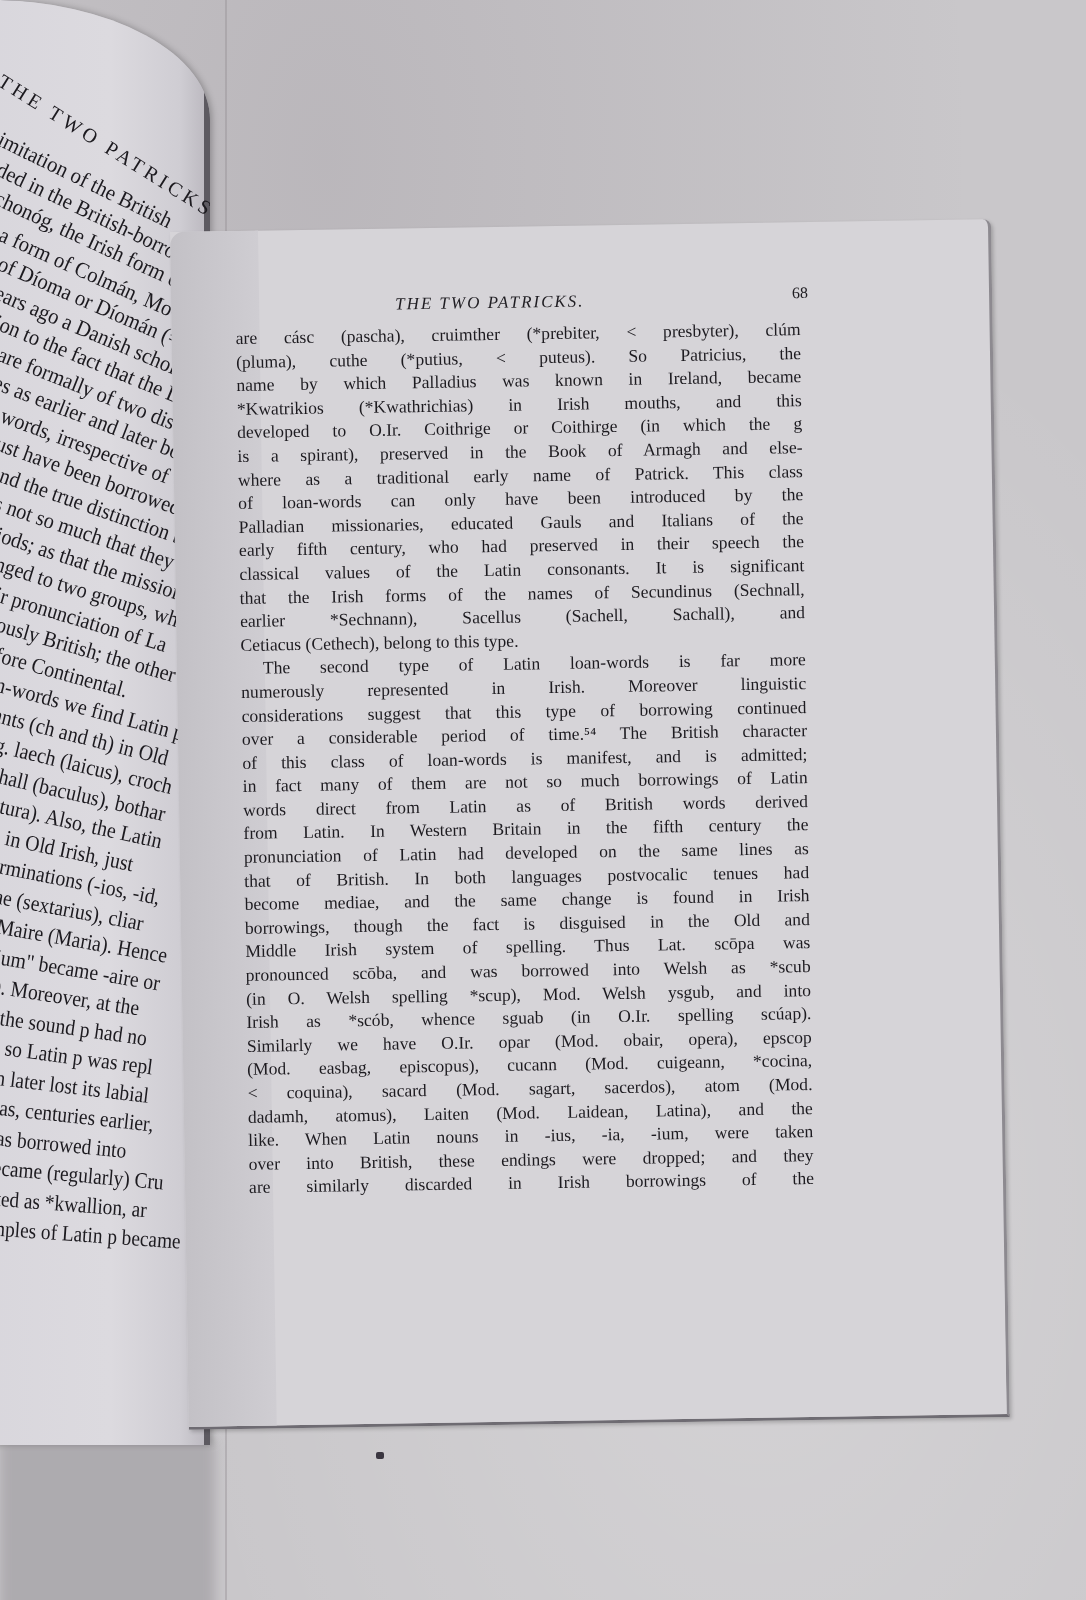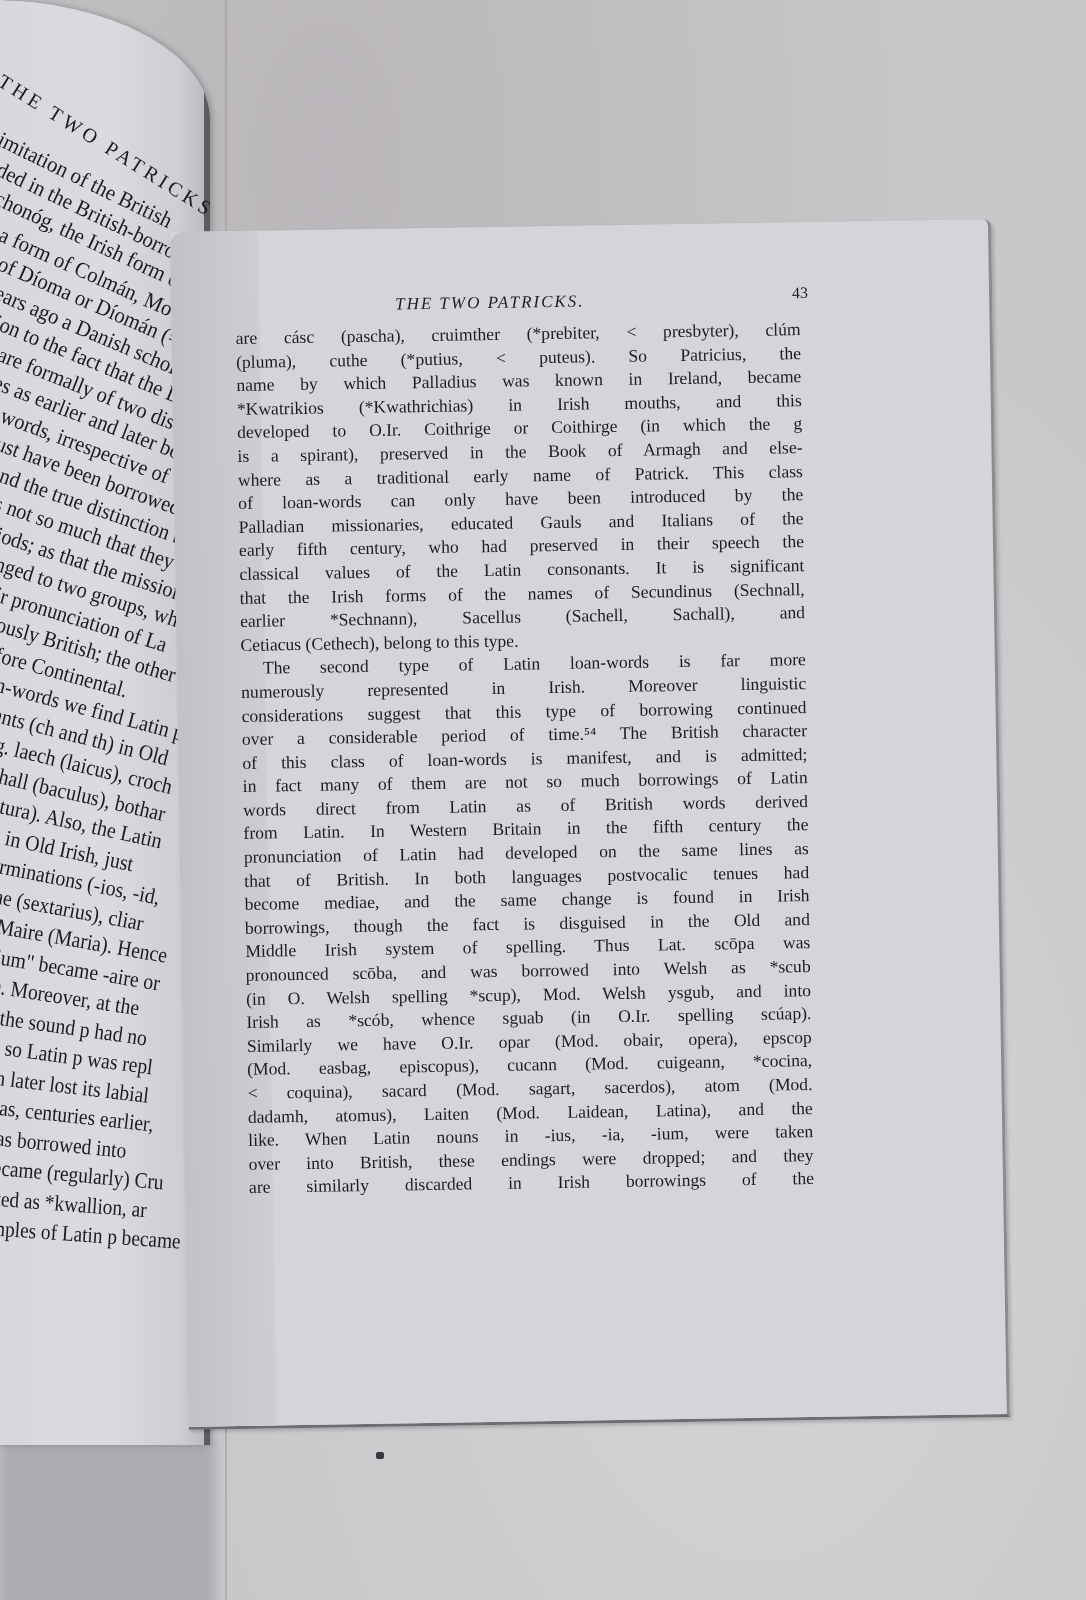--- a/index.html
+++ b/index.html
@@ -101,21 +101,21 @@
       <div class="left-line" style="top: 1123.5px; left: -28px; transform: rotate(4.3deg) scaleX(0.88);">reated as *kwallion, ar</div>
       <div class="left-line" style="top: 1154px; left: -28px; transform: rotate(4deg) scaleX(0.878);">kamples of Latin p became</div>
     </div>
 </div>
 
 <div class="right-page">
   <div class="gutter"></div>
   <div class="page-inner">
     <div class="running-head">
       <span class="running-title">THE TWO PATRICKS.</span>
-      <span class="page-number">43</span>
+      <span class="page-number">68</span>
     </div>
     <div class="body-text" id="body-text">
         <span class="body-line">are cásc (pascha), cruimther (*prebiter, &lt; presbyter), clúm</span>
         <span class="body-line">(pluma), cuthe (*putius, &lt; puteus).   So Patricius, the</span>
         <span class="body-line">name by which Palladius was known in Ireland, became</span>
         <span class="body-line">*Kwatrikios (*Kwathrichias) in Irish mouths, and this</span>
         <span class="body-line">developed to O.Ir. Coithrige or Coithirge (in which the g</span>
         <span class="body-line">is a spirant), preserved in the Book of Armagh and else-</span>
         <span class="body-line">where as a traditional early name of Patrick.  This class</span>
         <span class="body-line">of loan-words can only have been introduced by the</span>

